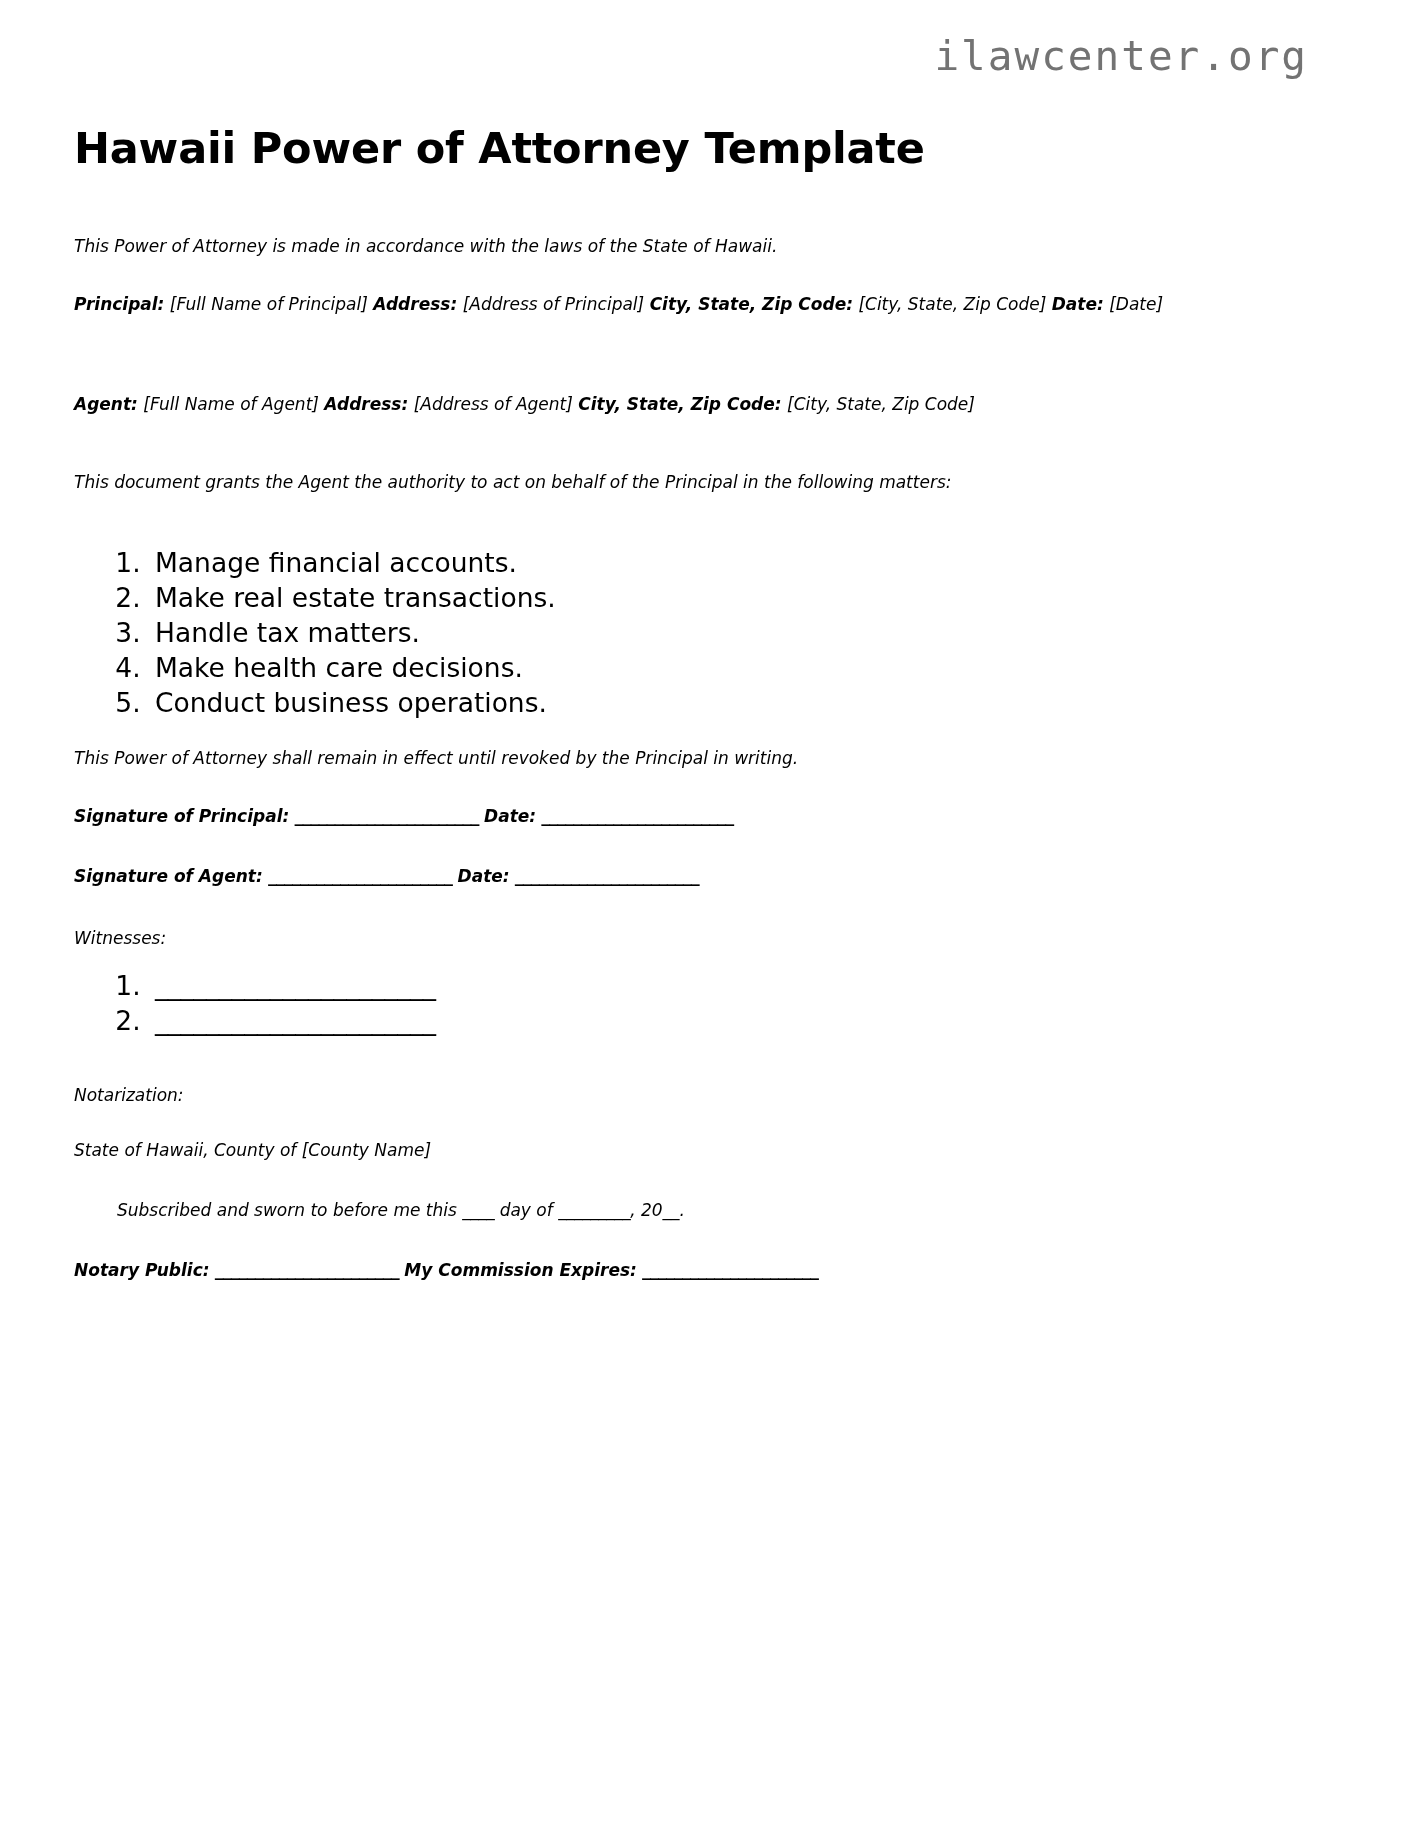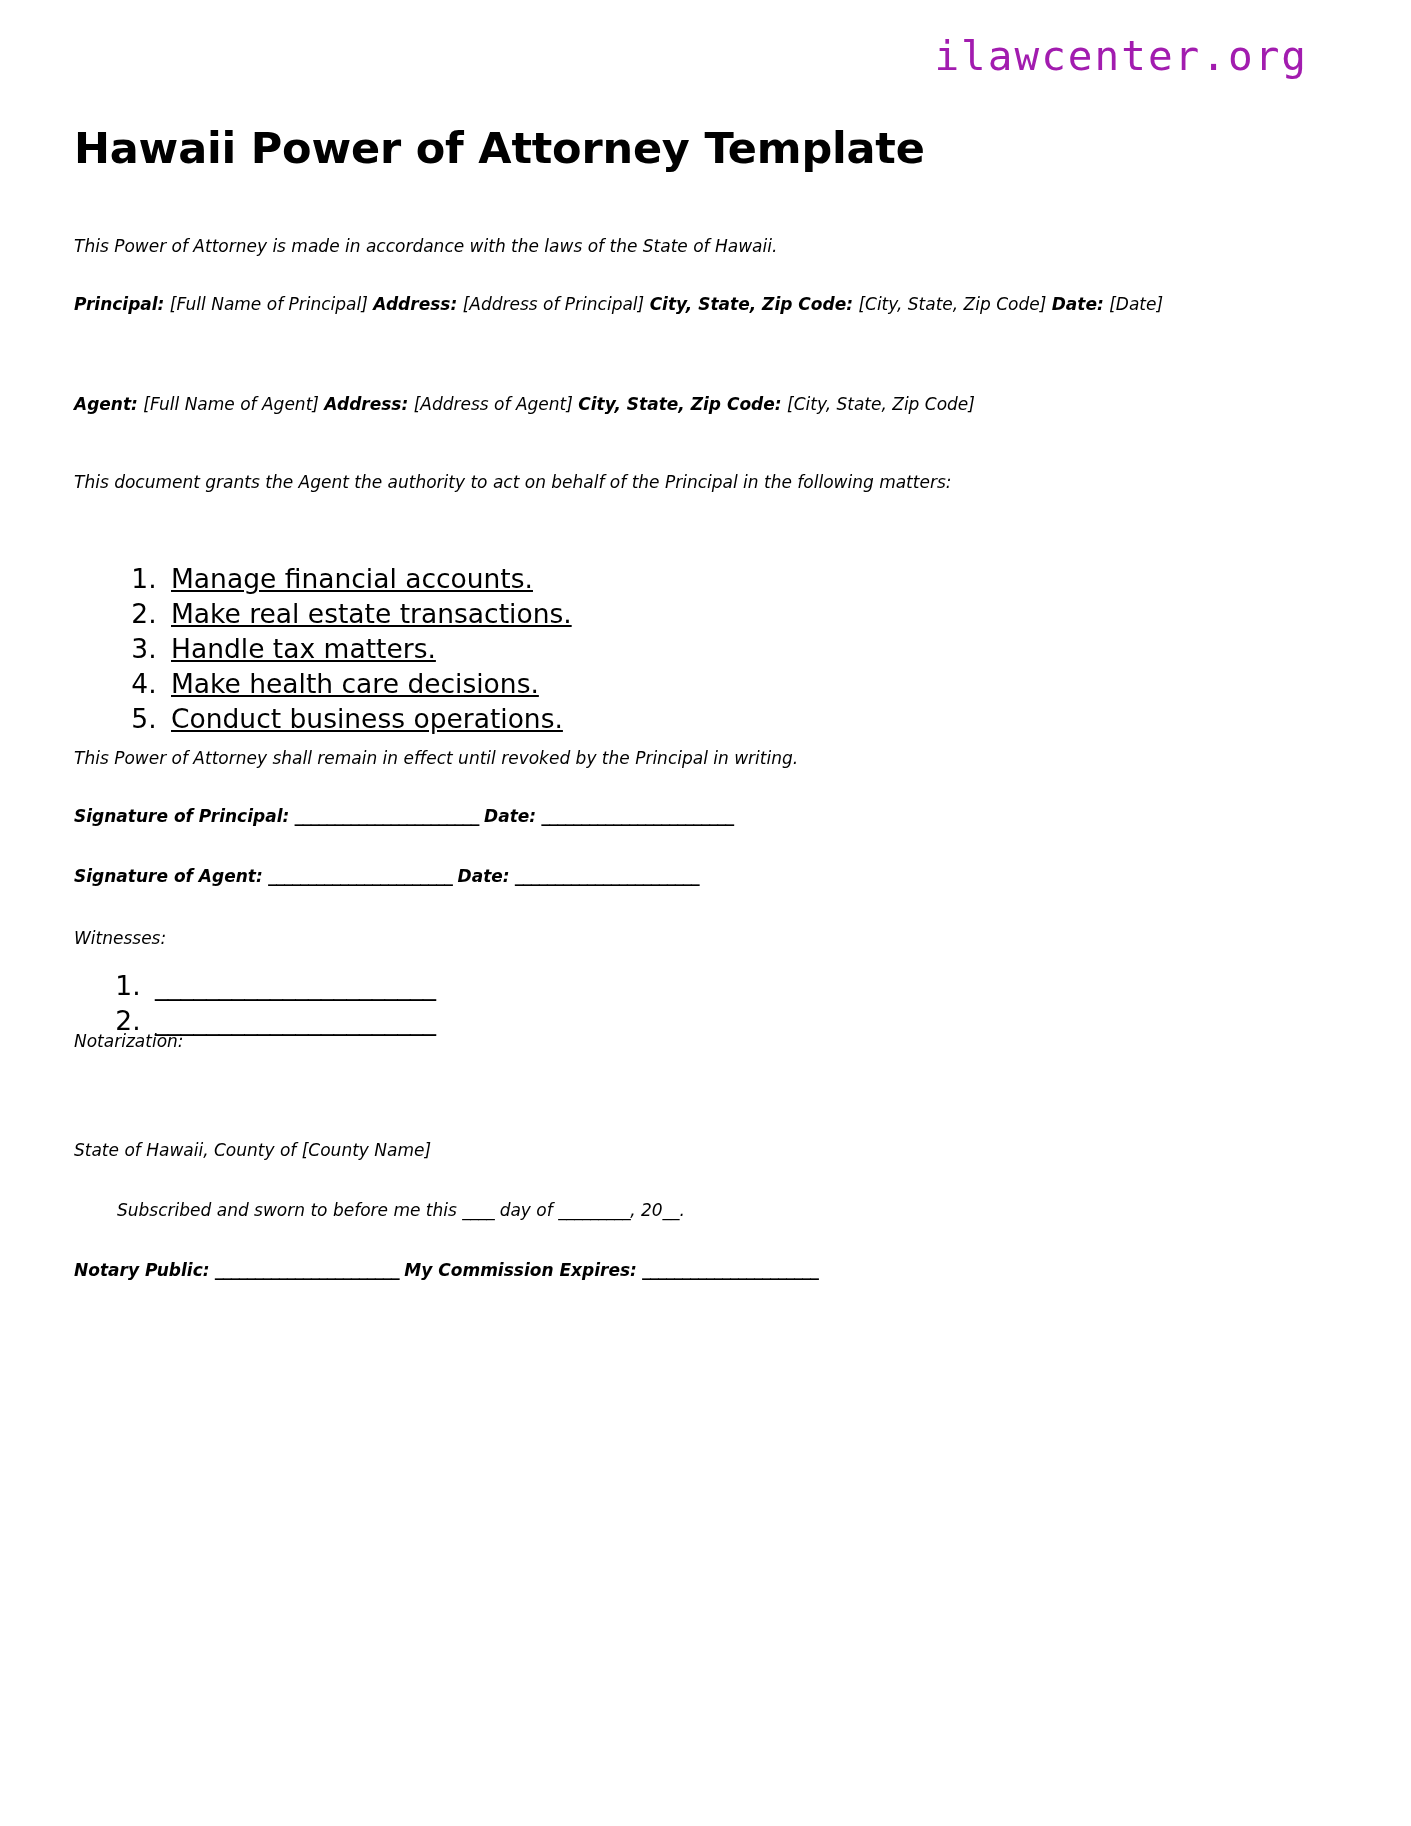--- a/index.html
+++ b/index.html
@@ -32,21 +32,21 @@
   }
 
   
   .watermark {
     position: absolute;
     right: 36px;
     top: 36px;
     font-family: "DejaVu Sans Mono", monospace;
     font-size: 41px;
     letter-spacing: 2px;
-    color: #a21caf;
+    color: #737373;
     white-space: nowrap;
     line-height: 1;
   }
 
   
   .doc-title {
     position: absolute;
     left: 0;
     top: 95px;
     font-size: 43px;
@@ -71,24 +71,23 @@
   b, .b { font-weight: bold; }
 
   
   .olist {
     position: absolute;
     left: 0;
     font-size: 26.5px;
     line-height: 1.325;
   }
   .olist ol {
-    margin: 16px;
+    margin: 0;
     padding-left: 75px;
     list-style-position: outside;
-    text-decoration: underline;
   }
   .olist li { padding-left: 6px; }
 
   .wlist {
     position: absolute;
     left: 0;
     font-size: 26.5px;
     line-height: 1.33;
   }
   .wlist ol {
@@ -162,21 +161,21 @@
 
     <p class="block" style="top:910px;">Witnesses:</p>
 
     <div class="wlist" style="top:968px;">
       <ol>
         <li><span class="blank">______________________</span></li>
         <li><span class="blank">______________________</span></li>
       </ol>
     </div>
 
-    <p class="block" style="top:1022px;margin-top:8px;">Notarization:</p>
+    <p class="block" style="top:1076px;margin-top:8px;">Notarization:</p>
 
     <p class="block" style="top:1122px;">State of Hawaii, County of [County Name]</p>
 
     <p class="block" style="top:1182px;margin-left:43px;">
       <span>Subscribed and sworn to before me this </span><span class="blank">____</span><span> day of </span><span class="blank">_________</span><span>, 20__.</span>
     </p>
 
     <p class="block" style="top:1242px; width:1090px;">
       <b>Notary Public:</b>
       <b class="blank">_______________________</b>

